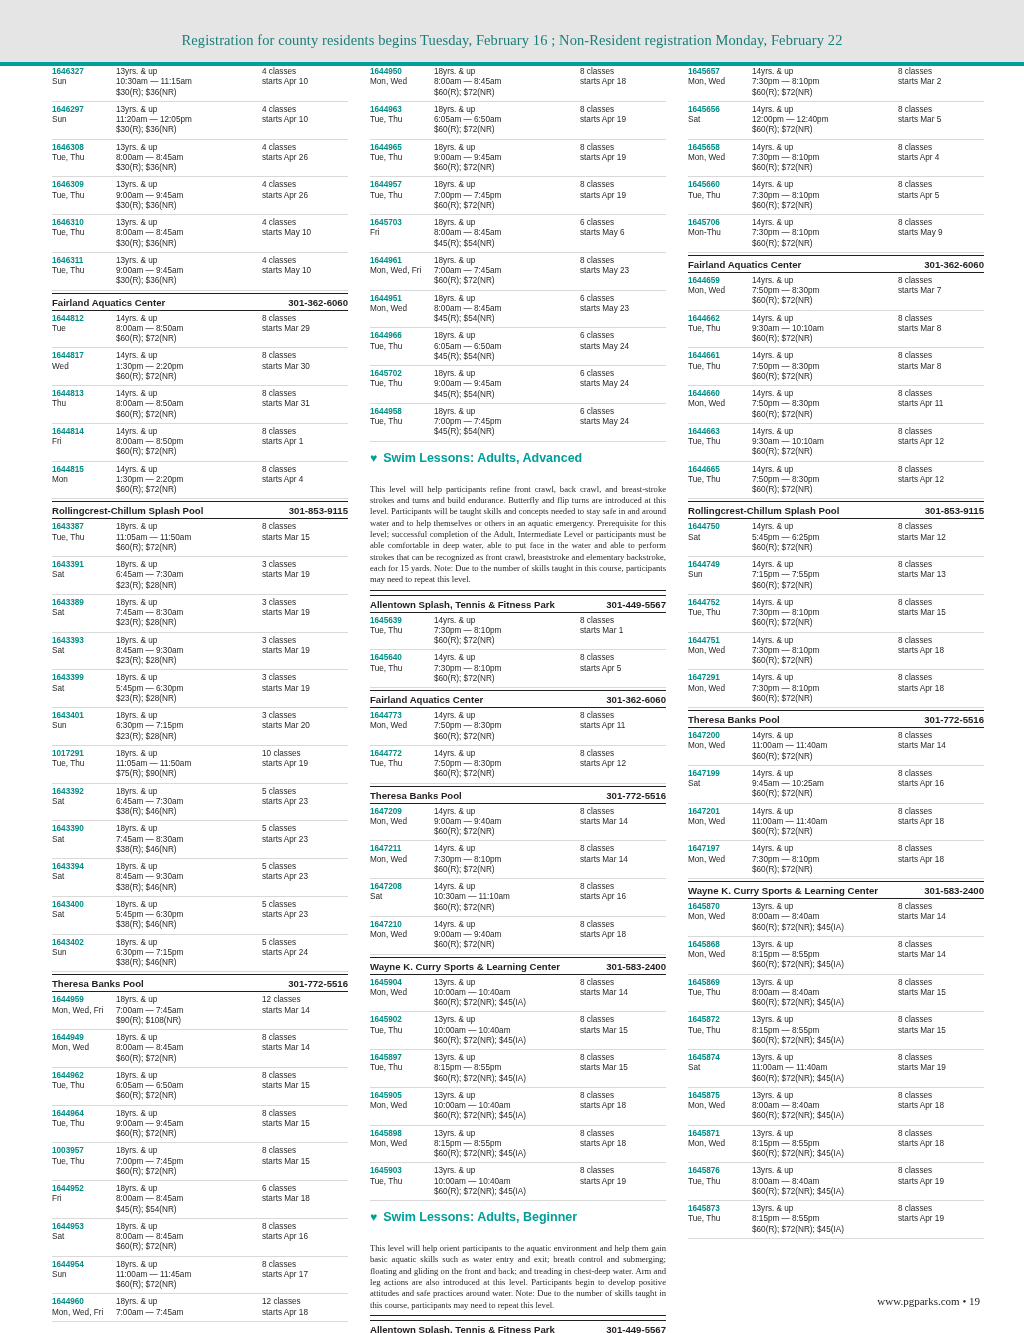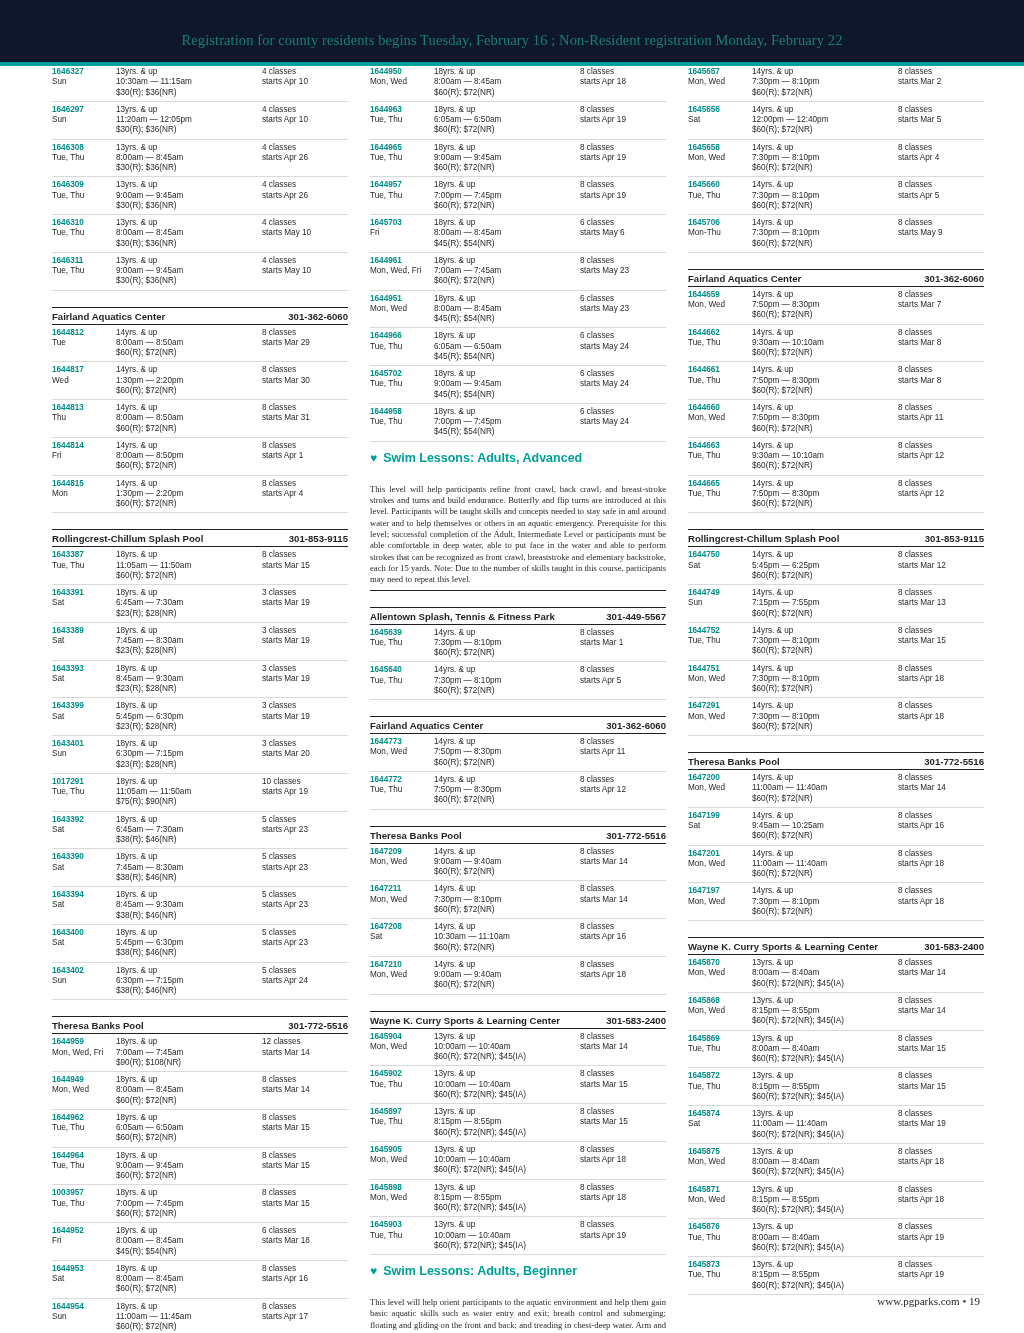--- a/index.html
+++ b/index.html
@@ -7,21 +7,21 @@
   body {
     width:1024px; height:1333px;
     background:#ffffff;
     font-family:"Liberation Sans", sans-serif;
     color:#231f20;
     position:relative;
     overflow:hidden;
   }
   .page-header {
     position:absolute; top:0; left:0; width:1024px; height:62px;
-    background:#0f172a;
+    background:#e5e5e5;
   }
   .header-text {
     position:absolute; top:32px; left:0; width:1024px;
     text-align:center;
     font-family:"Liberation Serif", serif;
     font-size:14.5px; color:#1a7f7a; letter-spacing:0.1px;
   }
   .header-rule {
     position:absolute; top:62px; left:0; width:1024px; height:4px;
     background:#00a09a;
@@ -55,21 +55,21 @@
     font-size:8.2px; line-height:1.25; color:#231f20;
   }
   .course .ln { display:block; }
 
   
   .facility {
     display:flex; justify-content:space-between; align-items:baseline;
     border-top:1.6px solid #231f20;
     border-bottom:1px solid #231f20;
     padding:3px 0 2px 0;
-    margin-top:16px;
+    margin-top:2px;
     font-size:9.6px; font-weight:bold; color:#231f20;gap:9px;
   }
   .facility .fname { }
   .facility .fphone { white-space:nowrap; }
 
   
   .section {
     margin:9px 0 4px 0;
   }
   .section .title {

